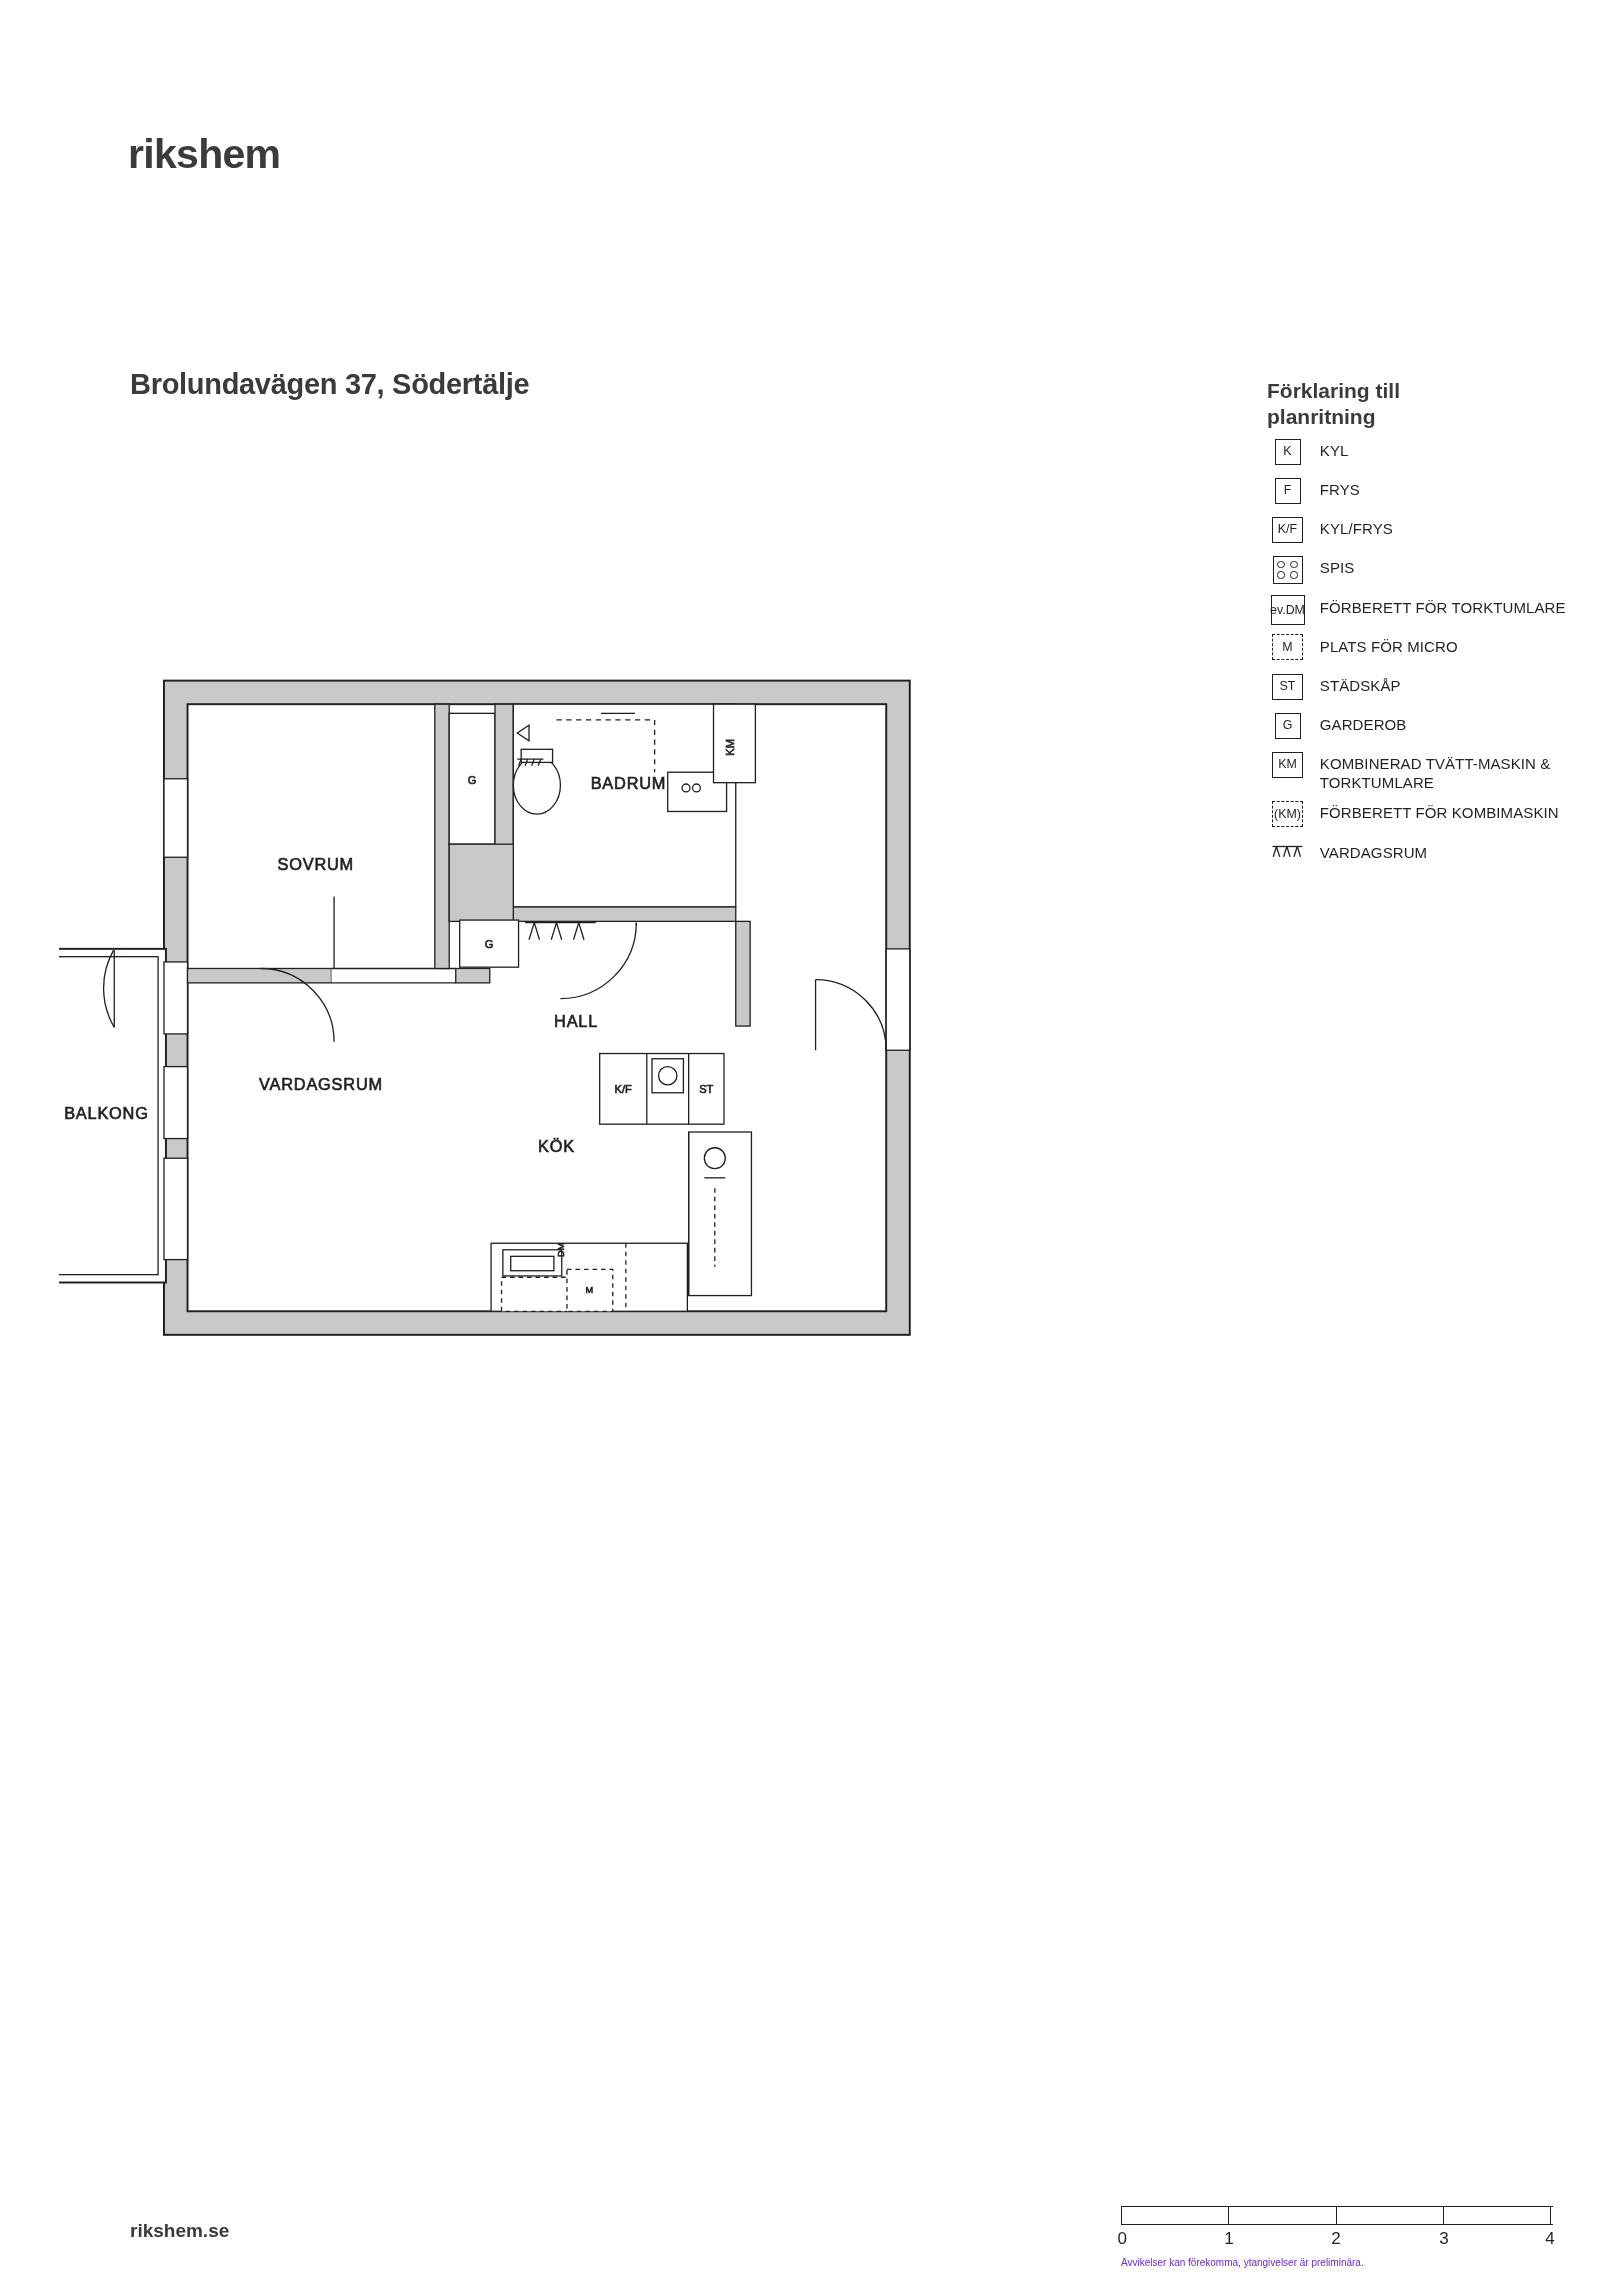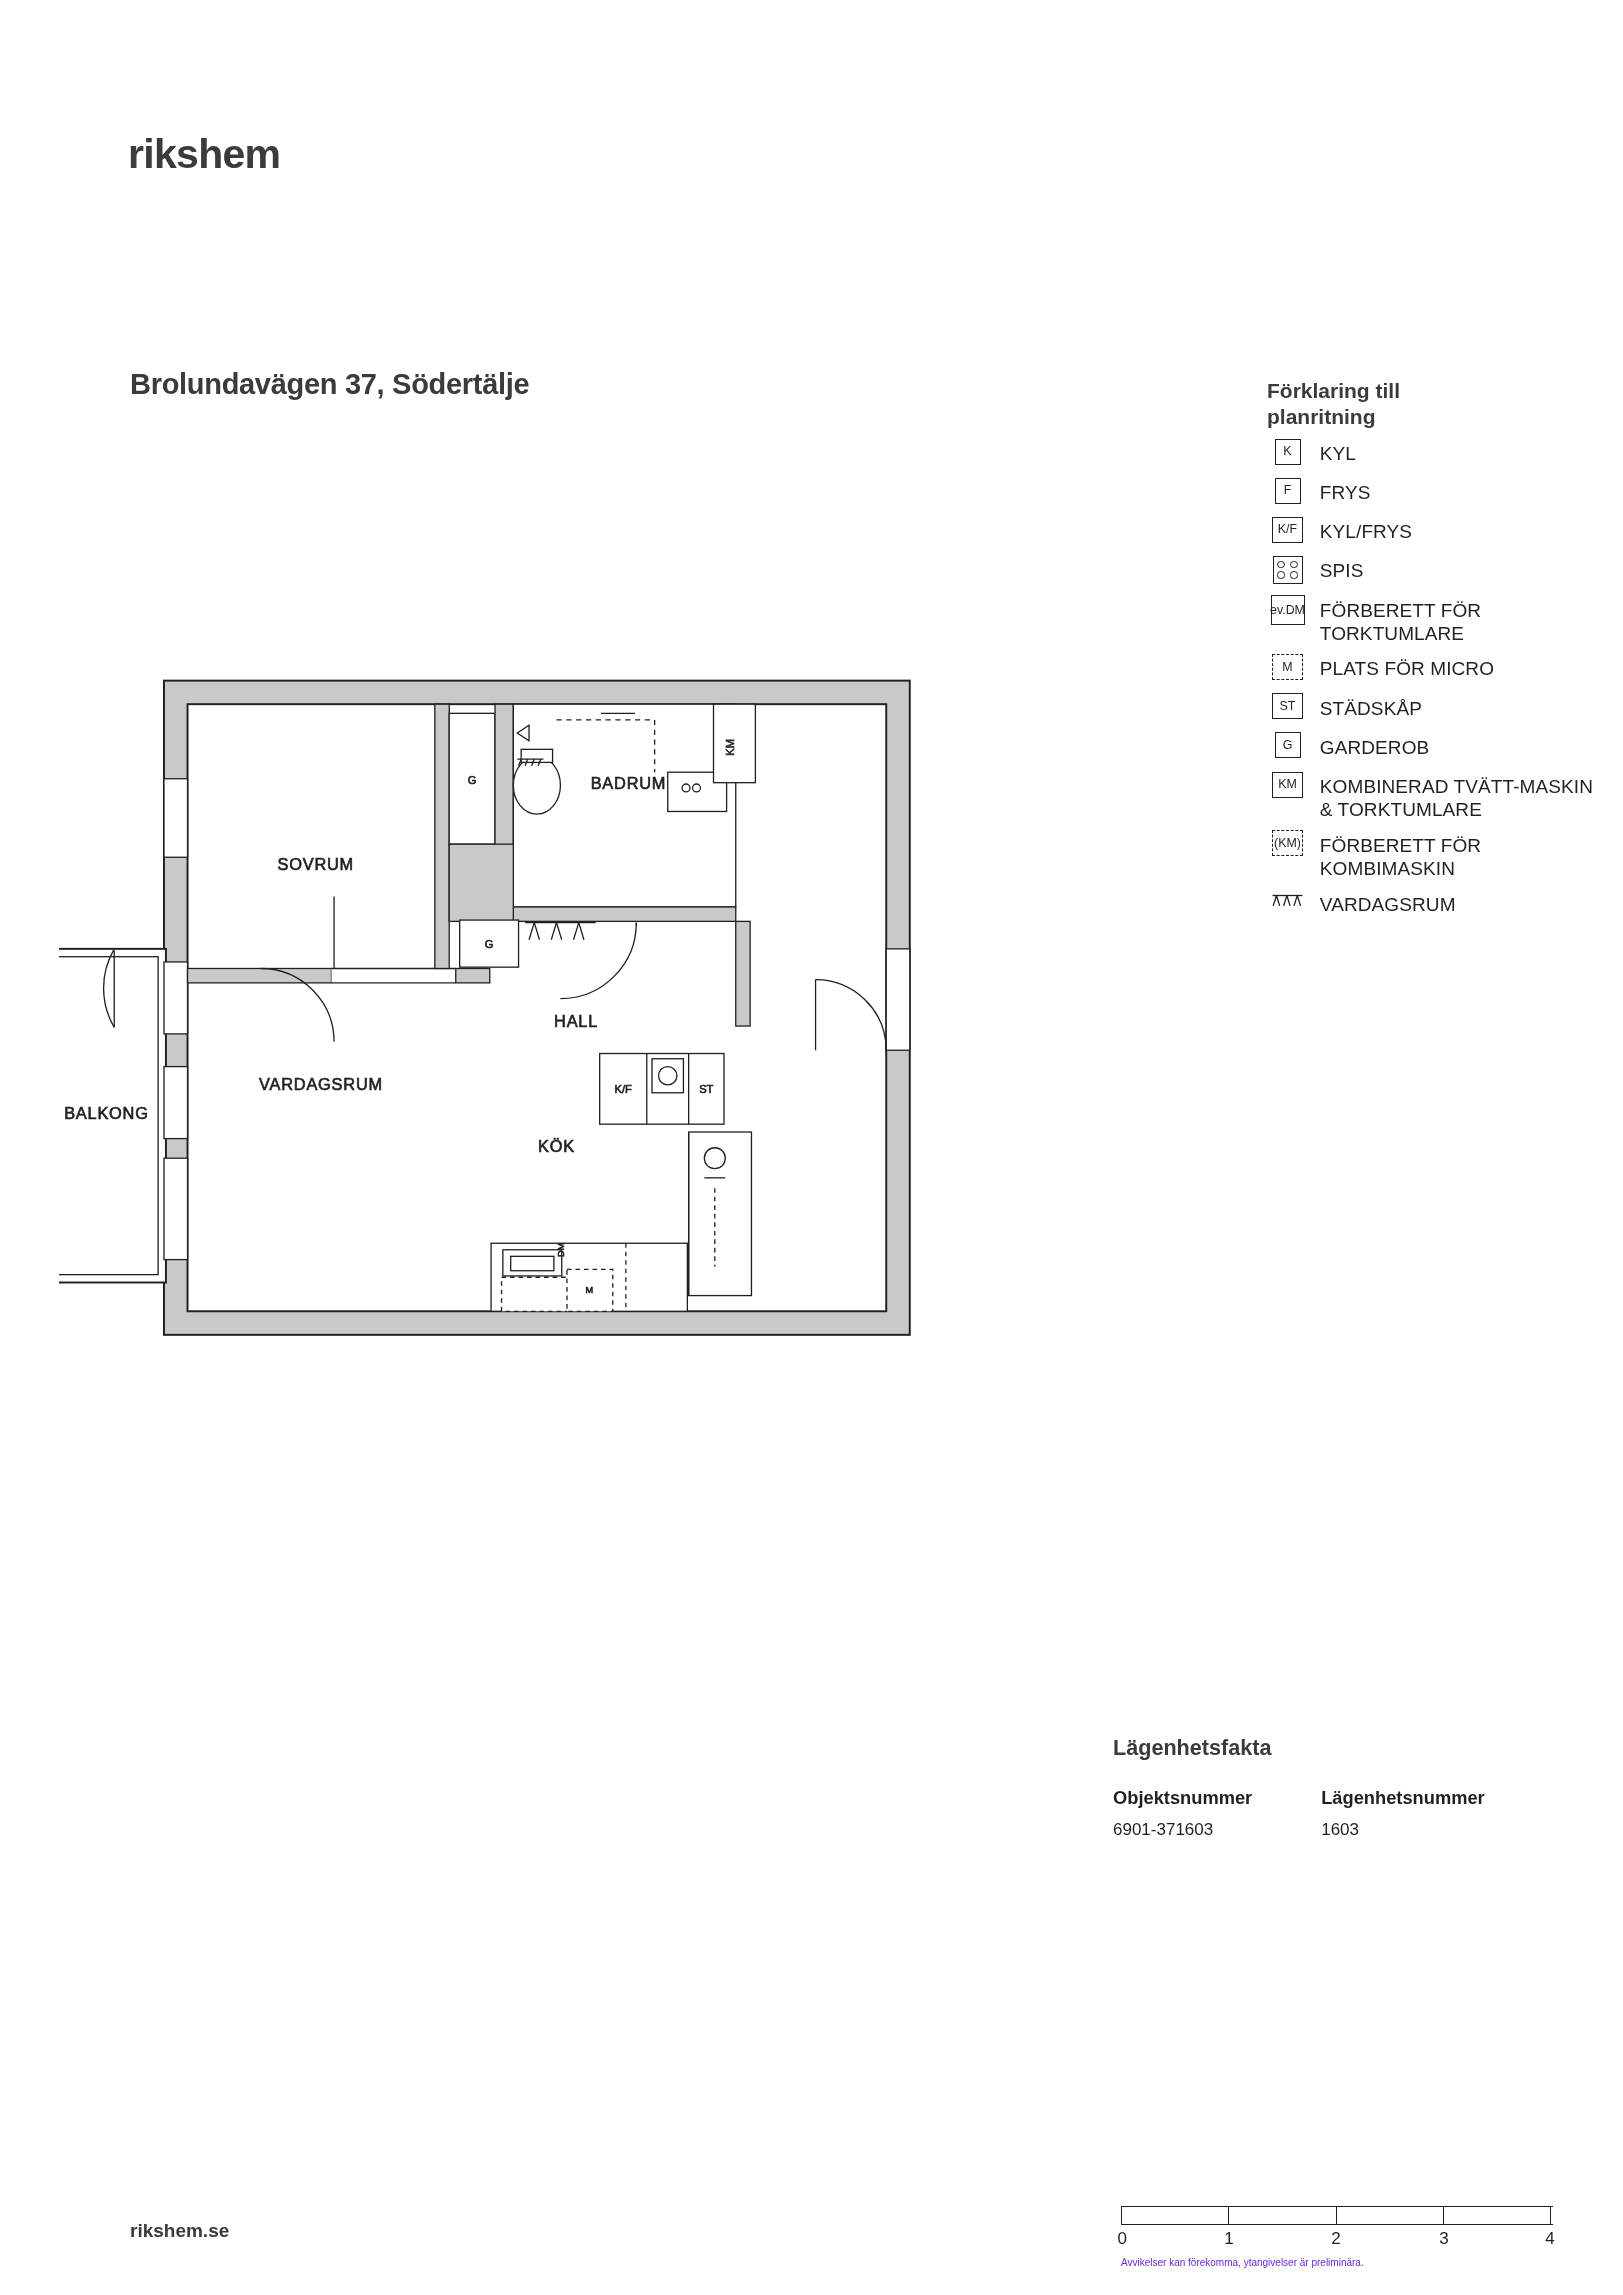--- a/index.html
+++ b/index.html
@@ -95,21 +95,21 @@
     justify-content: center;
     color: #231f20;
     background: #fff;
     box-sizing: border-box;
   }
   .box.sq1 { width: 26px; height: 26px; }
   .box.sq2 { width: 31px; height: 26px; }
   .box.sq3 { width: 34px; height: 30px; flex-direction: row; }
   .box.dashed { border-style: dashed; }
   .legend-label {
-    font-size: 19px;
+    font-size: 15px;
     line-height: 1.22;
     color: #231f20;
     padding-top: 3.3px;
     letter-spacing: 0.1px;
   }
   .spis-box {
     width: 30px;
     height: 27.5px;
     border: 1.3px solid #231f20;
     position: relative;
@@ -429,33 +429,20 @@
         <path d="M866 890 v104" stroke="#231f20" stroke-width="2" stroke-dasharray="7 6"></path>
 
         <text class="rlabel" x="392" y="320" text-anchor="middle">SOVRUM</text>
         <text class="rlabel" x="400" y="655" text-anchor="middle">VARDAGSRUM</text>
         <text class="rlabel" x="760" y="750" text-anchor="middle">KÖK</text>
         <text class="rlabel" x="72" y="700" text-anchor="middle">BALKONG</text>
       </g>
     </svg>
   </div>
 
-  <div class="facts">
-    <div class="facts-title">Lägenhetsfakta</div>
-    <div class="facts-cols">
-      <div class="facts-col">
-        <div class="facts-head">Objektsnummer</div>
-        <div class="facts-val">6901-371603</div>
-      </div>
-      <div class="facts-col">
-        <div class="facts-head">Lägenhetsnummer</div>
-        <div class="facts-val">1603</div>
-      </div>
-    </div>
-  </div>
 
   <div class="footer-brand">rikshem.se</div>
 
   <div class="scale">
     <div class="scale-bar">
       <span class="scale-tick" style="left:0px"></span>
       <span class="scale-tick" style="left:107px"></span>
       <span class="scale-tick" style="left:215px"></span>
       <span class="scale-tick" style="left:322px"></span>
       <span class="scale-tick" style="left:429px"></span>

